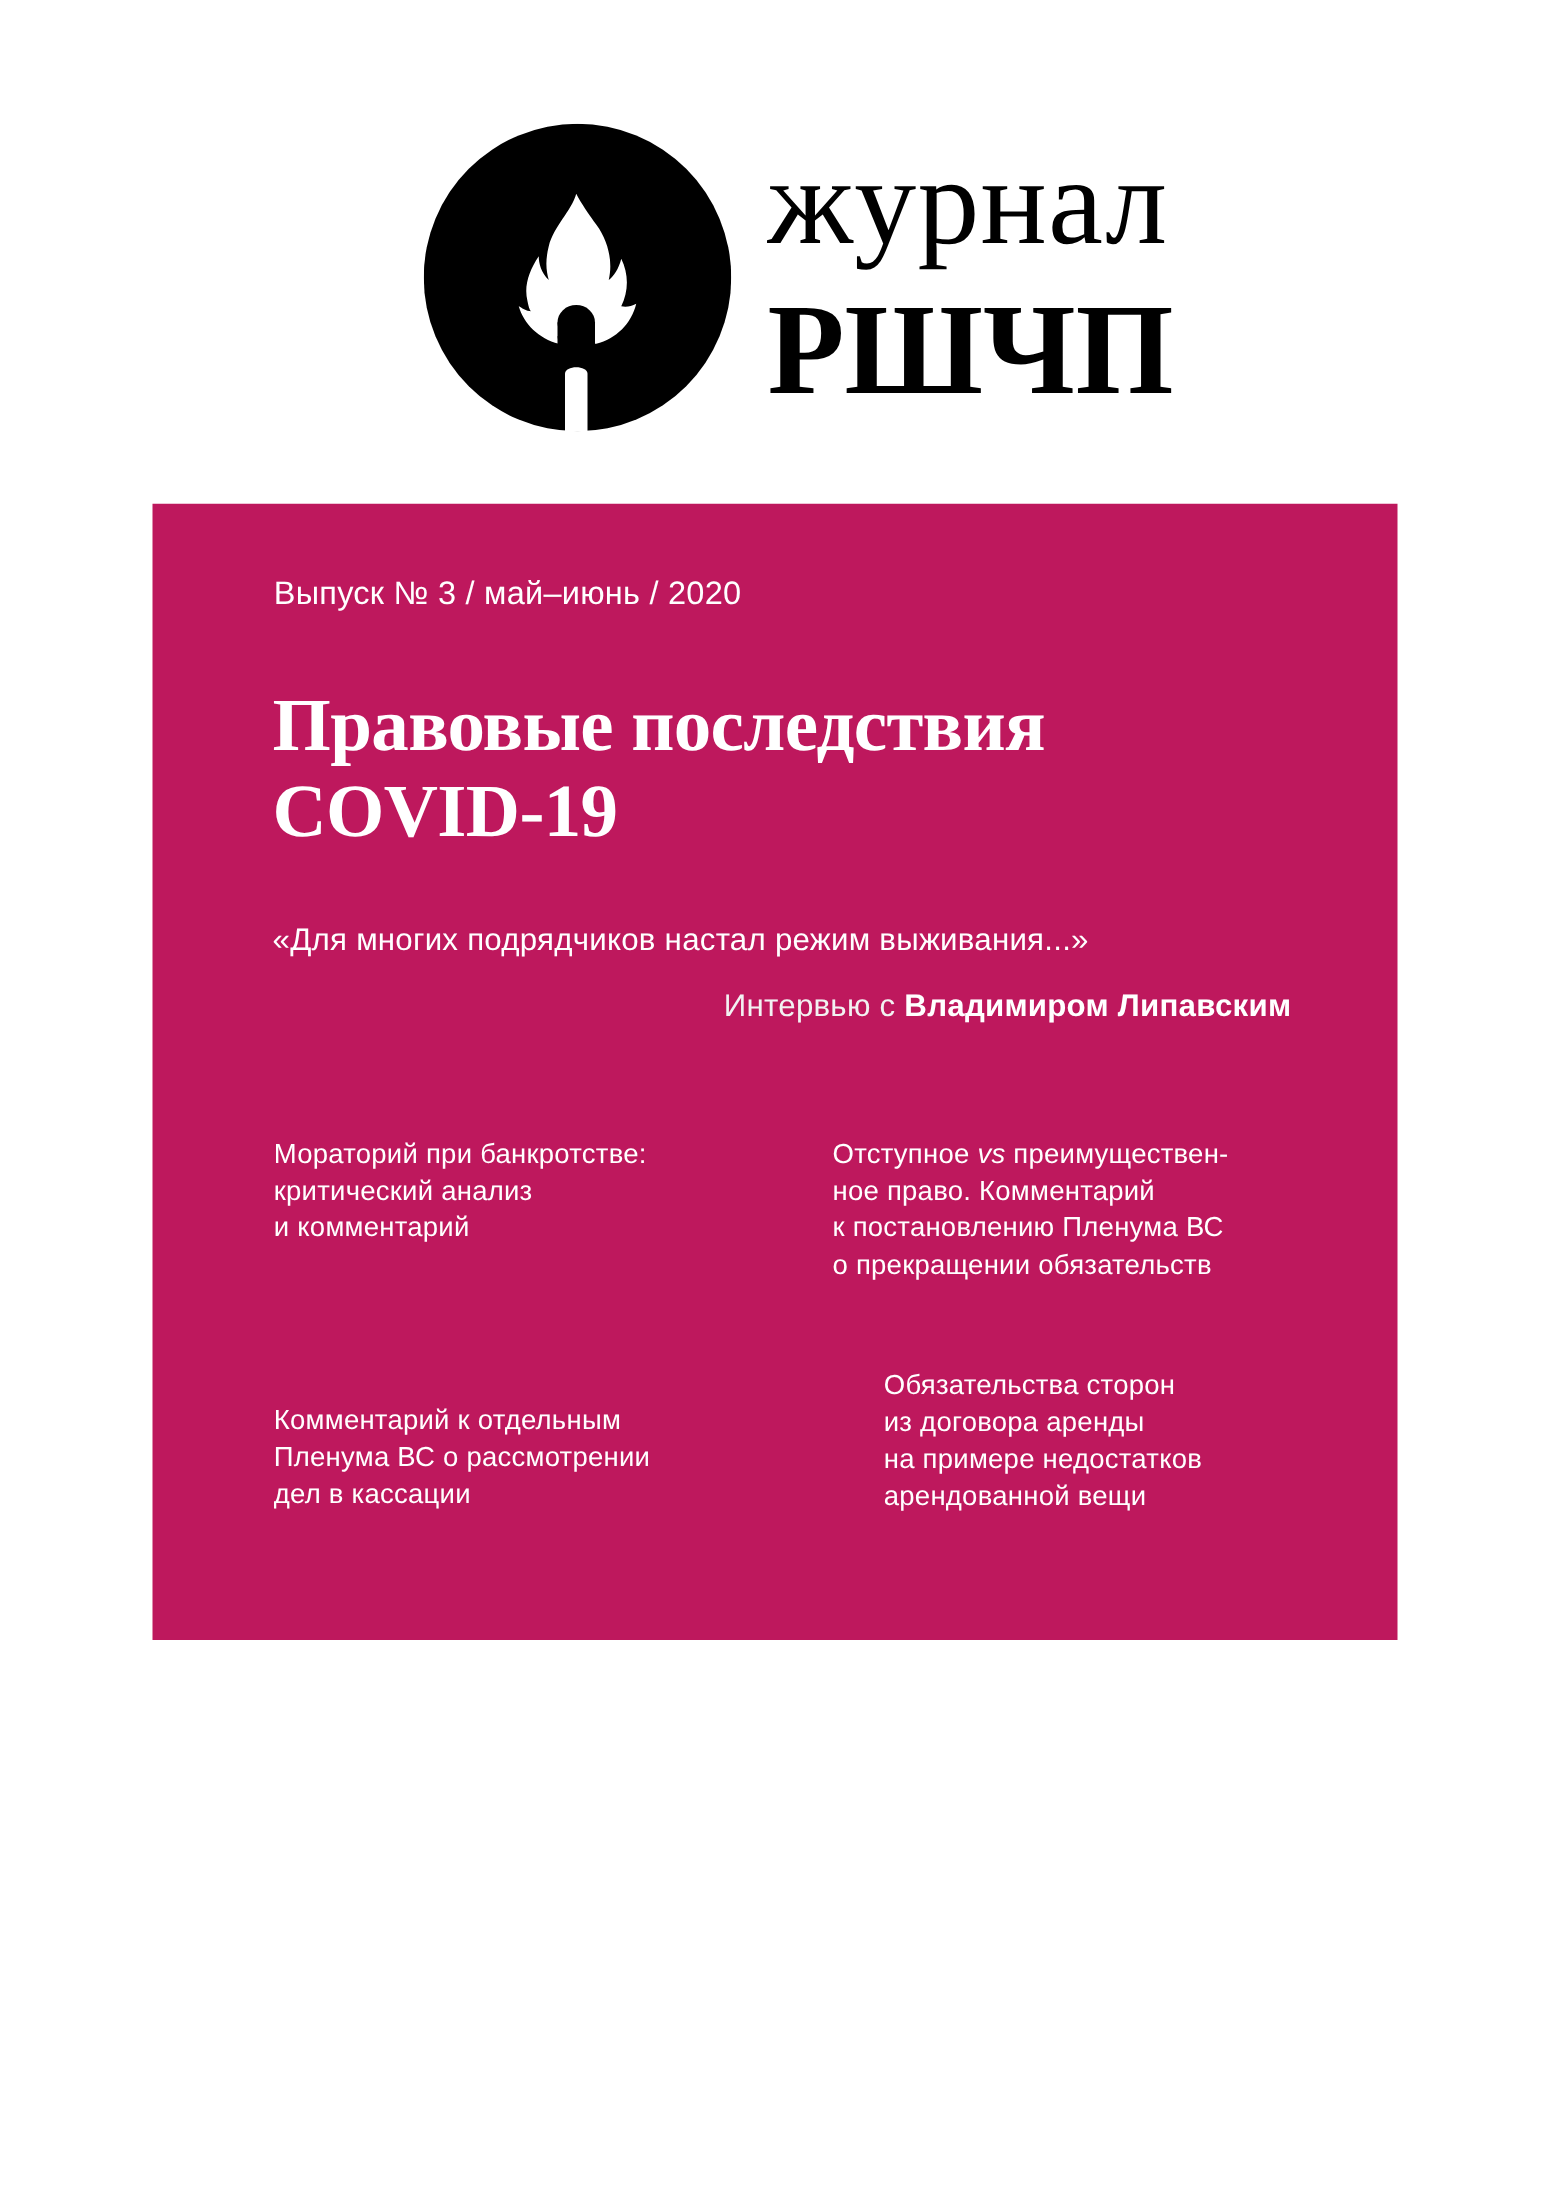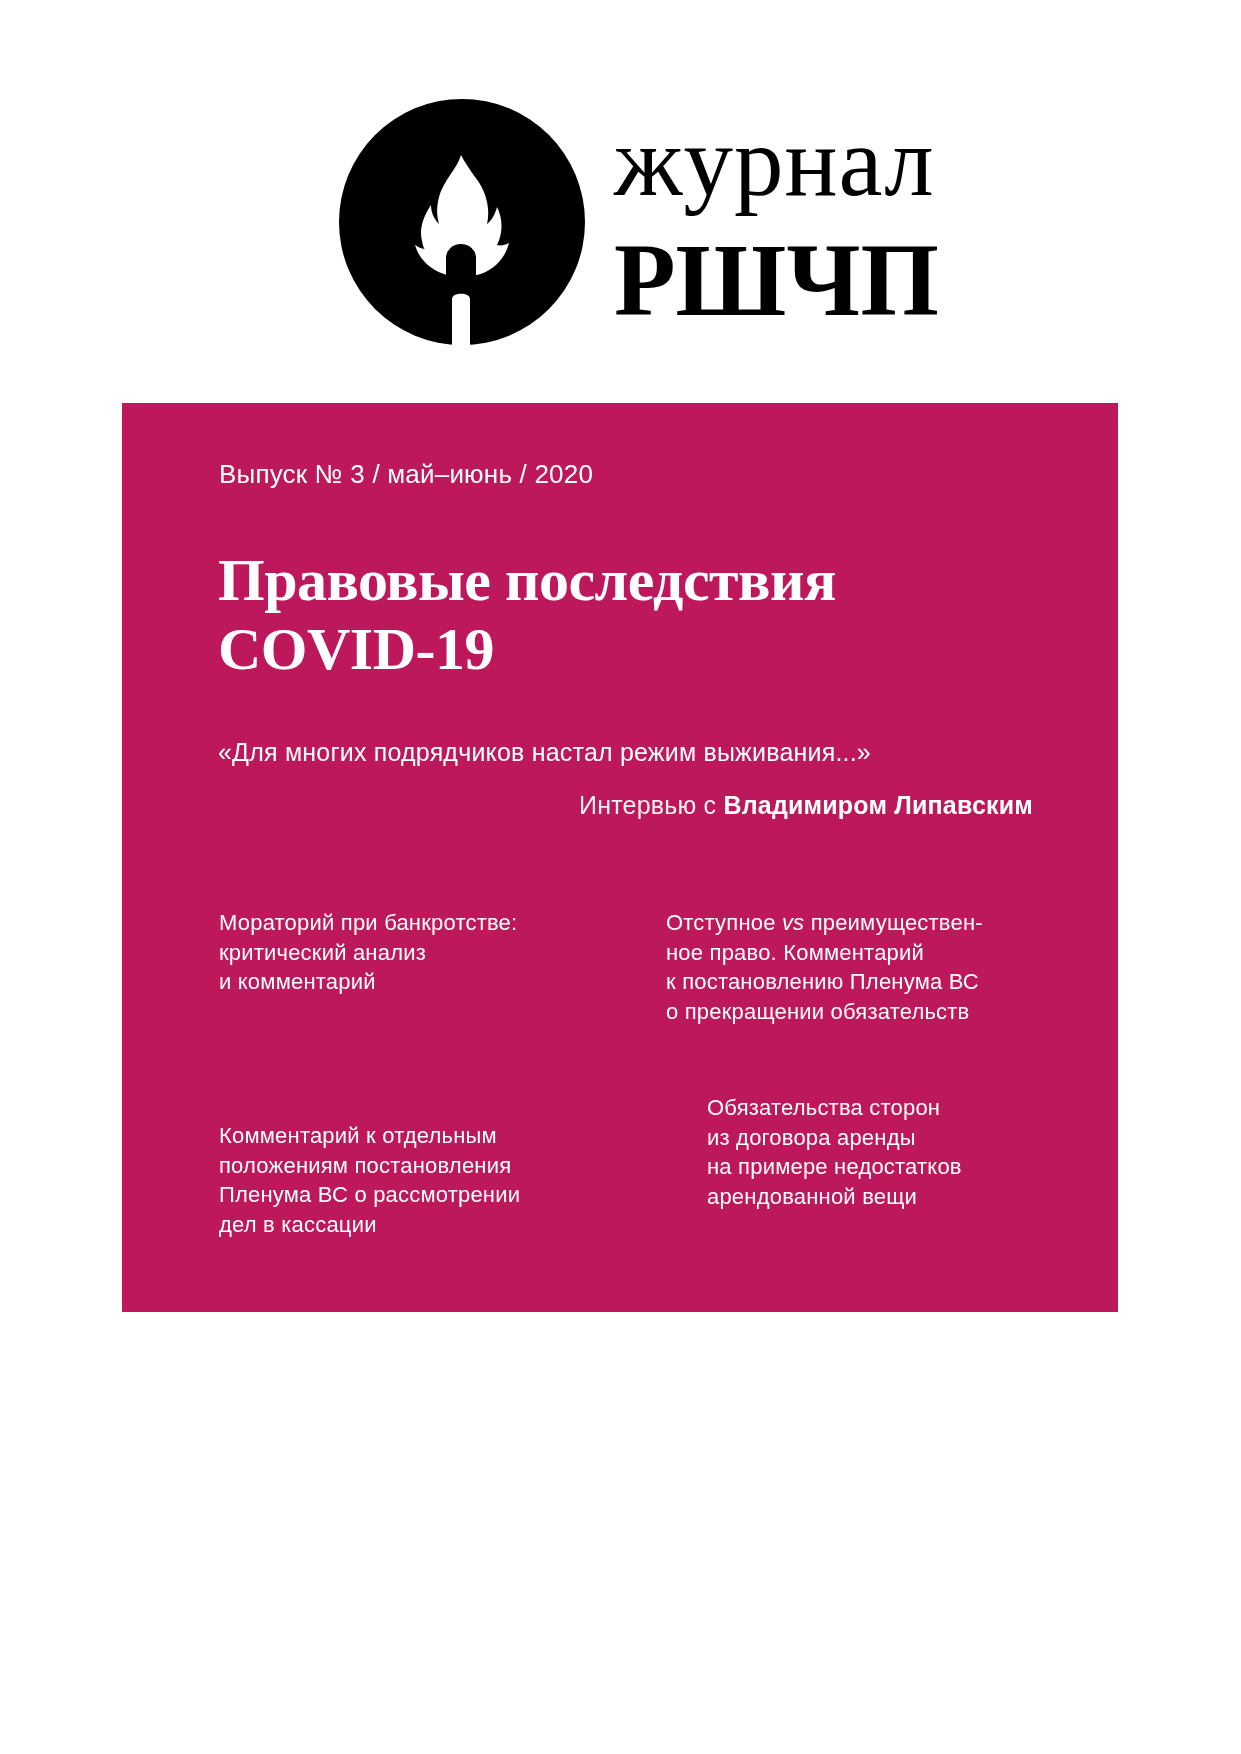--- a/index.html
+++ b/index.html
@@ -165,21 +165,20 @@
 
   <div class="article a2">
     <span class="ln"><span style="white-space:pre">Отступное </span><span class="vs">vs</span><span style="white-space:pre"> преимуществен-</span></span>
     <span class="ln">ное право. Комментарий</span>
     <span class="ln">к постановлению Пленума ВС</span>
     <span class="ln">о прекращении обязательств</span>
   </div>
 
   <div class="article a3">
     <span class="ln">Комментарий к отдельным</span>
-    <span class="ln">положениям постановления</span>
     <span class="ln">Пленума ВС о рассмотрении</span>
     <span class="ln">дел в кассации</span>
   </div>
 
   <div class="article a4">
     <span class="ln">Обязательства сторон</span>
     <span class="ln">из договора аренды</span>
     <span class="ln">на примере недостатков</span>
     <span class="ln">арендованной вещи</span>
   </div>

